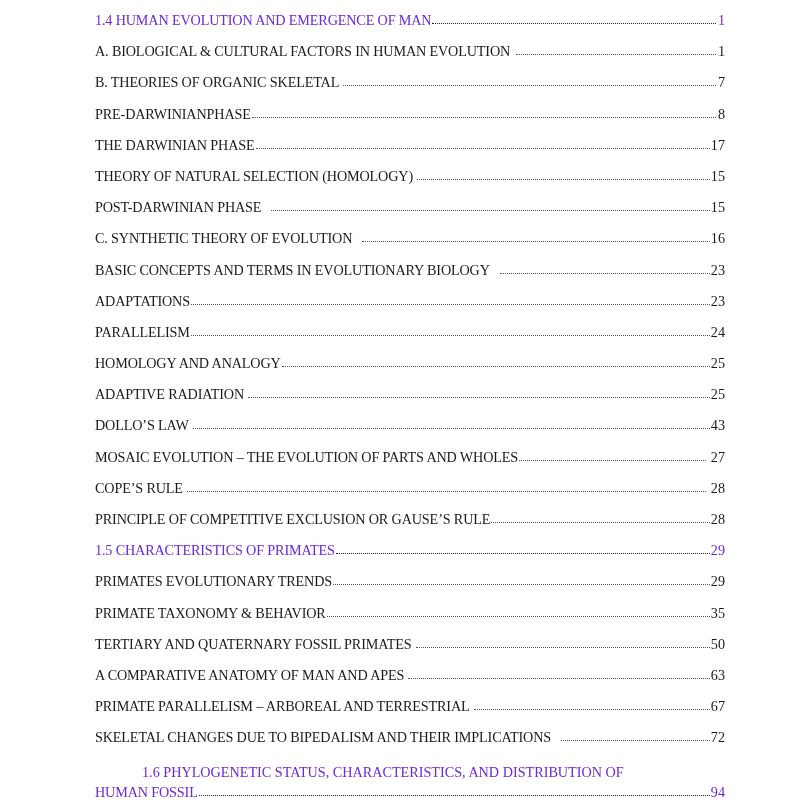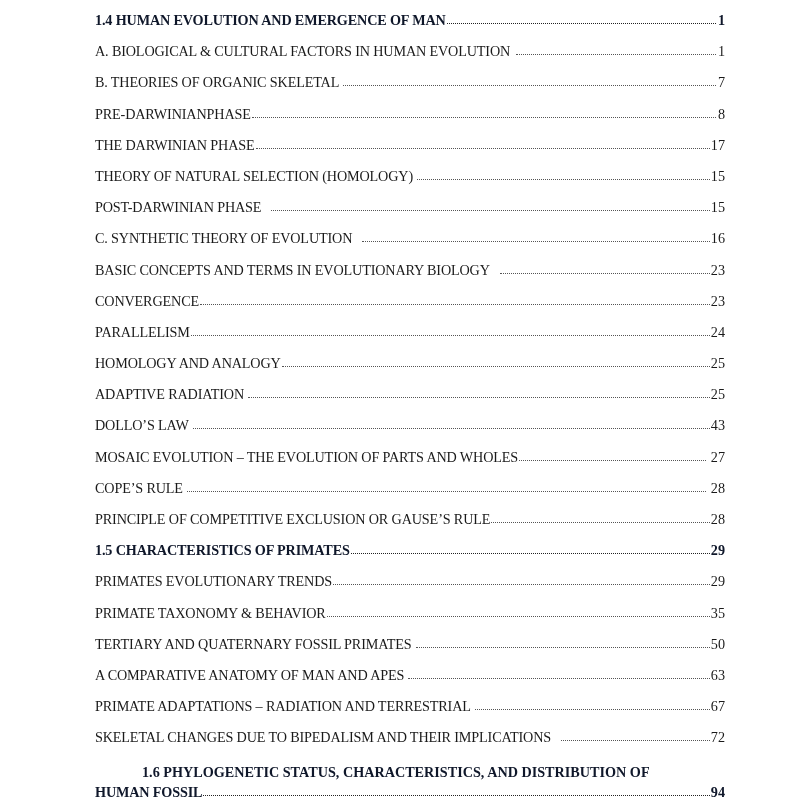--- a/index.html
+++ b/index.html
@@ -24,22 +24,22 @@
     .toc-entry {
       display: flex;
       align-items: baseline;
       height: 31.2px;
       font-size: 14.2px;
       line-height: 20px;
       white-space: nowrap;
       overflow: hidden;
     }
     .toc-entry.bold {
-      font-weight: bold;
-      color: #0f172a;
+      font-weight: normal;
+      color: #6d28d9;
       justify-content: space-between;
     }
     .toc-entry .label {
       flex: 0 0 auto;
       letter-spacing: -0.15px;
     }
     .toc-entry .leader {
       flex: 1 1 auto;
       overflow: hidden;
       margin: 0 1px;
@@ -122,21 +122,21 @@
     <span class="label">C. SYNTHETIC THEORY OF EVOLUTION</span>
     <span class="leader" style="margin-left:10px"></span>
     <span class="page">16</span>
   </div>
   <div class="toc-entry">
     <span class="label">BASIC CONCEPTS AND TERMS IN EVOLUTIONARY BIOLOGY</span>
     <span class="leader" style="margin-left:10px"></span>
     <span class="page">23</span>
   </div>
   <div class="toc-entry">
-    <span class="label">CONVERGENCE</span>
+    <span class="label">ADAPTATIONS</span>
     <span class="leader"></span>
     <span class="page">23</span>
   </div>
   <div class="toc-entry">
     <span class="label">PARALLELISM</span>
     <span class="leader"></span>
     <span class="page">24</span>
   </div>
   <div class="toc-entry">
     <span class="label">HOMOLOGY AND ANALOGY</span>
@@ -187,21 +187,21 @@
     <span class="label">TERTIARY AND QUATERNARY FOSSIL PRIMATES</span>
     <span class="leader" style="margin-left:4px"></span>
     <span class="page">50</span>
   </div>
   <div class="toc-entry">
     <span class="label">A COMPARATIVE ANATOMY OF MAN AND APES</span>
     <span class="leader" style="margin-left:4px"></span>
     <span class="page">63</span>
   </div>
   <div class="toc-entry">
-    <span class="label">PRIMATE ADAPTATIONS – RADIATION AND TERRESTRIAL</span>
+    <span class="label">PRIMATE PARALLELISM – ARBOREAL AND TERRESTRIAL</span>
     <span class="leader" style="margin-left:4px"></span>
     <span class="page">67</span>
   </div>
   <div class="toc-entry">
     <span class="label">SKELETAL CHANGES DUE TO BIPEDALISM AND THEIR IMPLICATIONS</span>
     <span class="leader" style="margin-left:10px"></span>
     <span class="page">72</span>
   </div>
   <div class="toc-entry bold multiline">
     <span class="line1">1.6  PHYLOGENETIC STATUS, CHARACTERISTICS, AND DISTRIBUTION OF</span>

